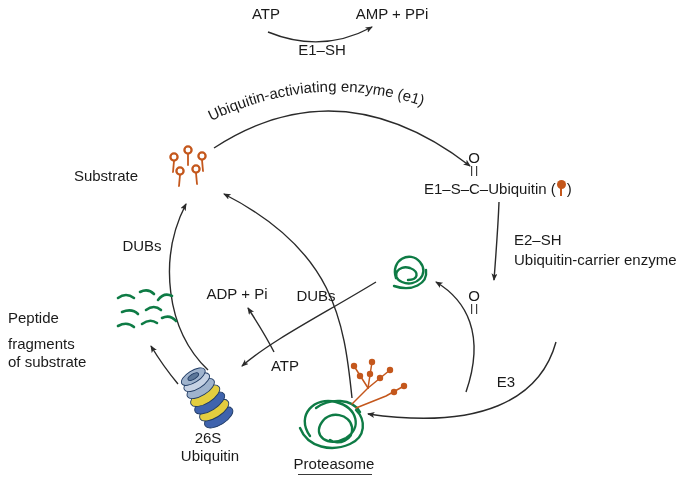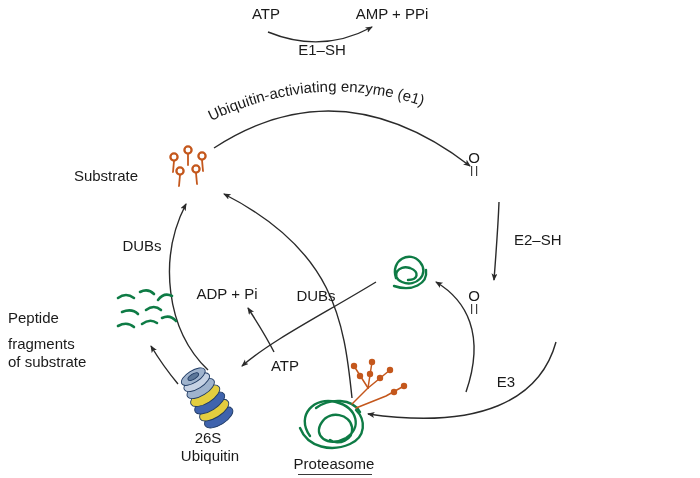--- a/index.html
+++ b/index.html
@@ -131,34 +131,36 @@
   <div class="lbl c" style="left:266px;top:6px">ATP</div>
   <div class="lbl c" style="left:392px;top:6px">AMP + PPi</div>
   <div class="lbl c" style="left:322px;top:42px">E1–SH</div>
 
   <div class="lbl c" style="left:106px;top:168px">Substrate</div>
 
   <div class="carbonyl" style="left:474px;top:150px">
     <span>O</span>
     <span class="dbond"></span>
   </div>
+  <div class="lbl" style="left:424px;top:180px"><span>E1–S–C–Ubiquitin (</span><span class="pin-inline"></span><span>)</span></div>
 
   <div class="lbl" style="left:514px;top:232px">E2–SH</div>
+  <div class="lbl" style="left:514px;top:252px">Ubiquitin-carrier enzyme</div>
 
   <div class="carbonyl" style="left:474px;top:288px">
     <span>O</span>
     <span class="dbond"></span>
   </div>
 
   <div class="lbl c" style="left:506px;top:374px">E3</div>
 
   <div class="lbl c" style="left:142px;top:238px">DUBs</div>
   <div class="lbl c" style="left:316px;top:288px">DUBs</div>
 
-  <div class="lbl c" style="left:227px;top:286px">ADP + Pi</div>
+  <div class="lbl c" style="left:237px;top:286px">ADP + Pi</div>
   <div class="lbl c" style="left:285px;top:358px">ATP</div>
 
   <div class="lbl c" style="left:208px;top:430px">26S</div>
   <div class="lbl c" style="left:210px;top:448px">Ubiquitin</div>
 
   <div class="lbl" style="left:8px;top:310px">Peptide</div>
   <div class="lbl" style="left:8px;top:336px">fragments</div>
   <div class="lbl" style="left:8px;top:354px">of substrate</div>
 
   <div class="lbl c" style="left:334px;top:456px">Proteasome</div>

